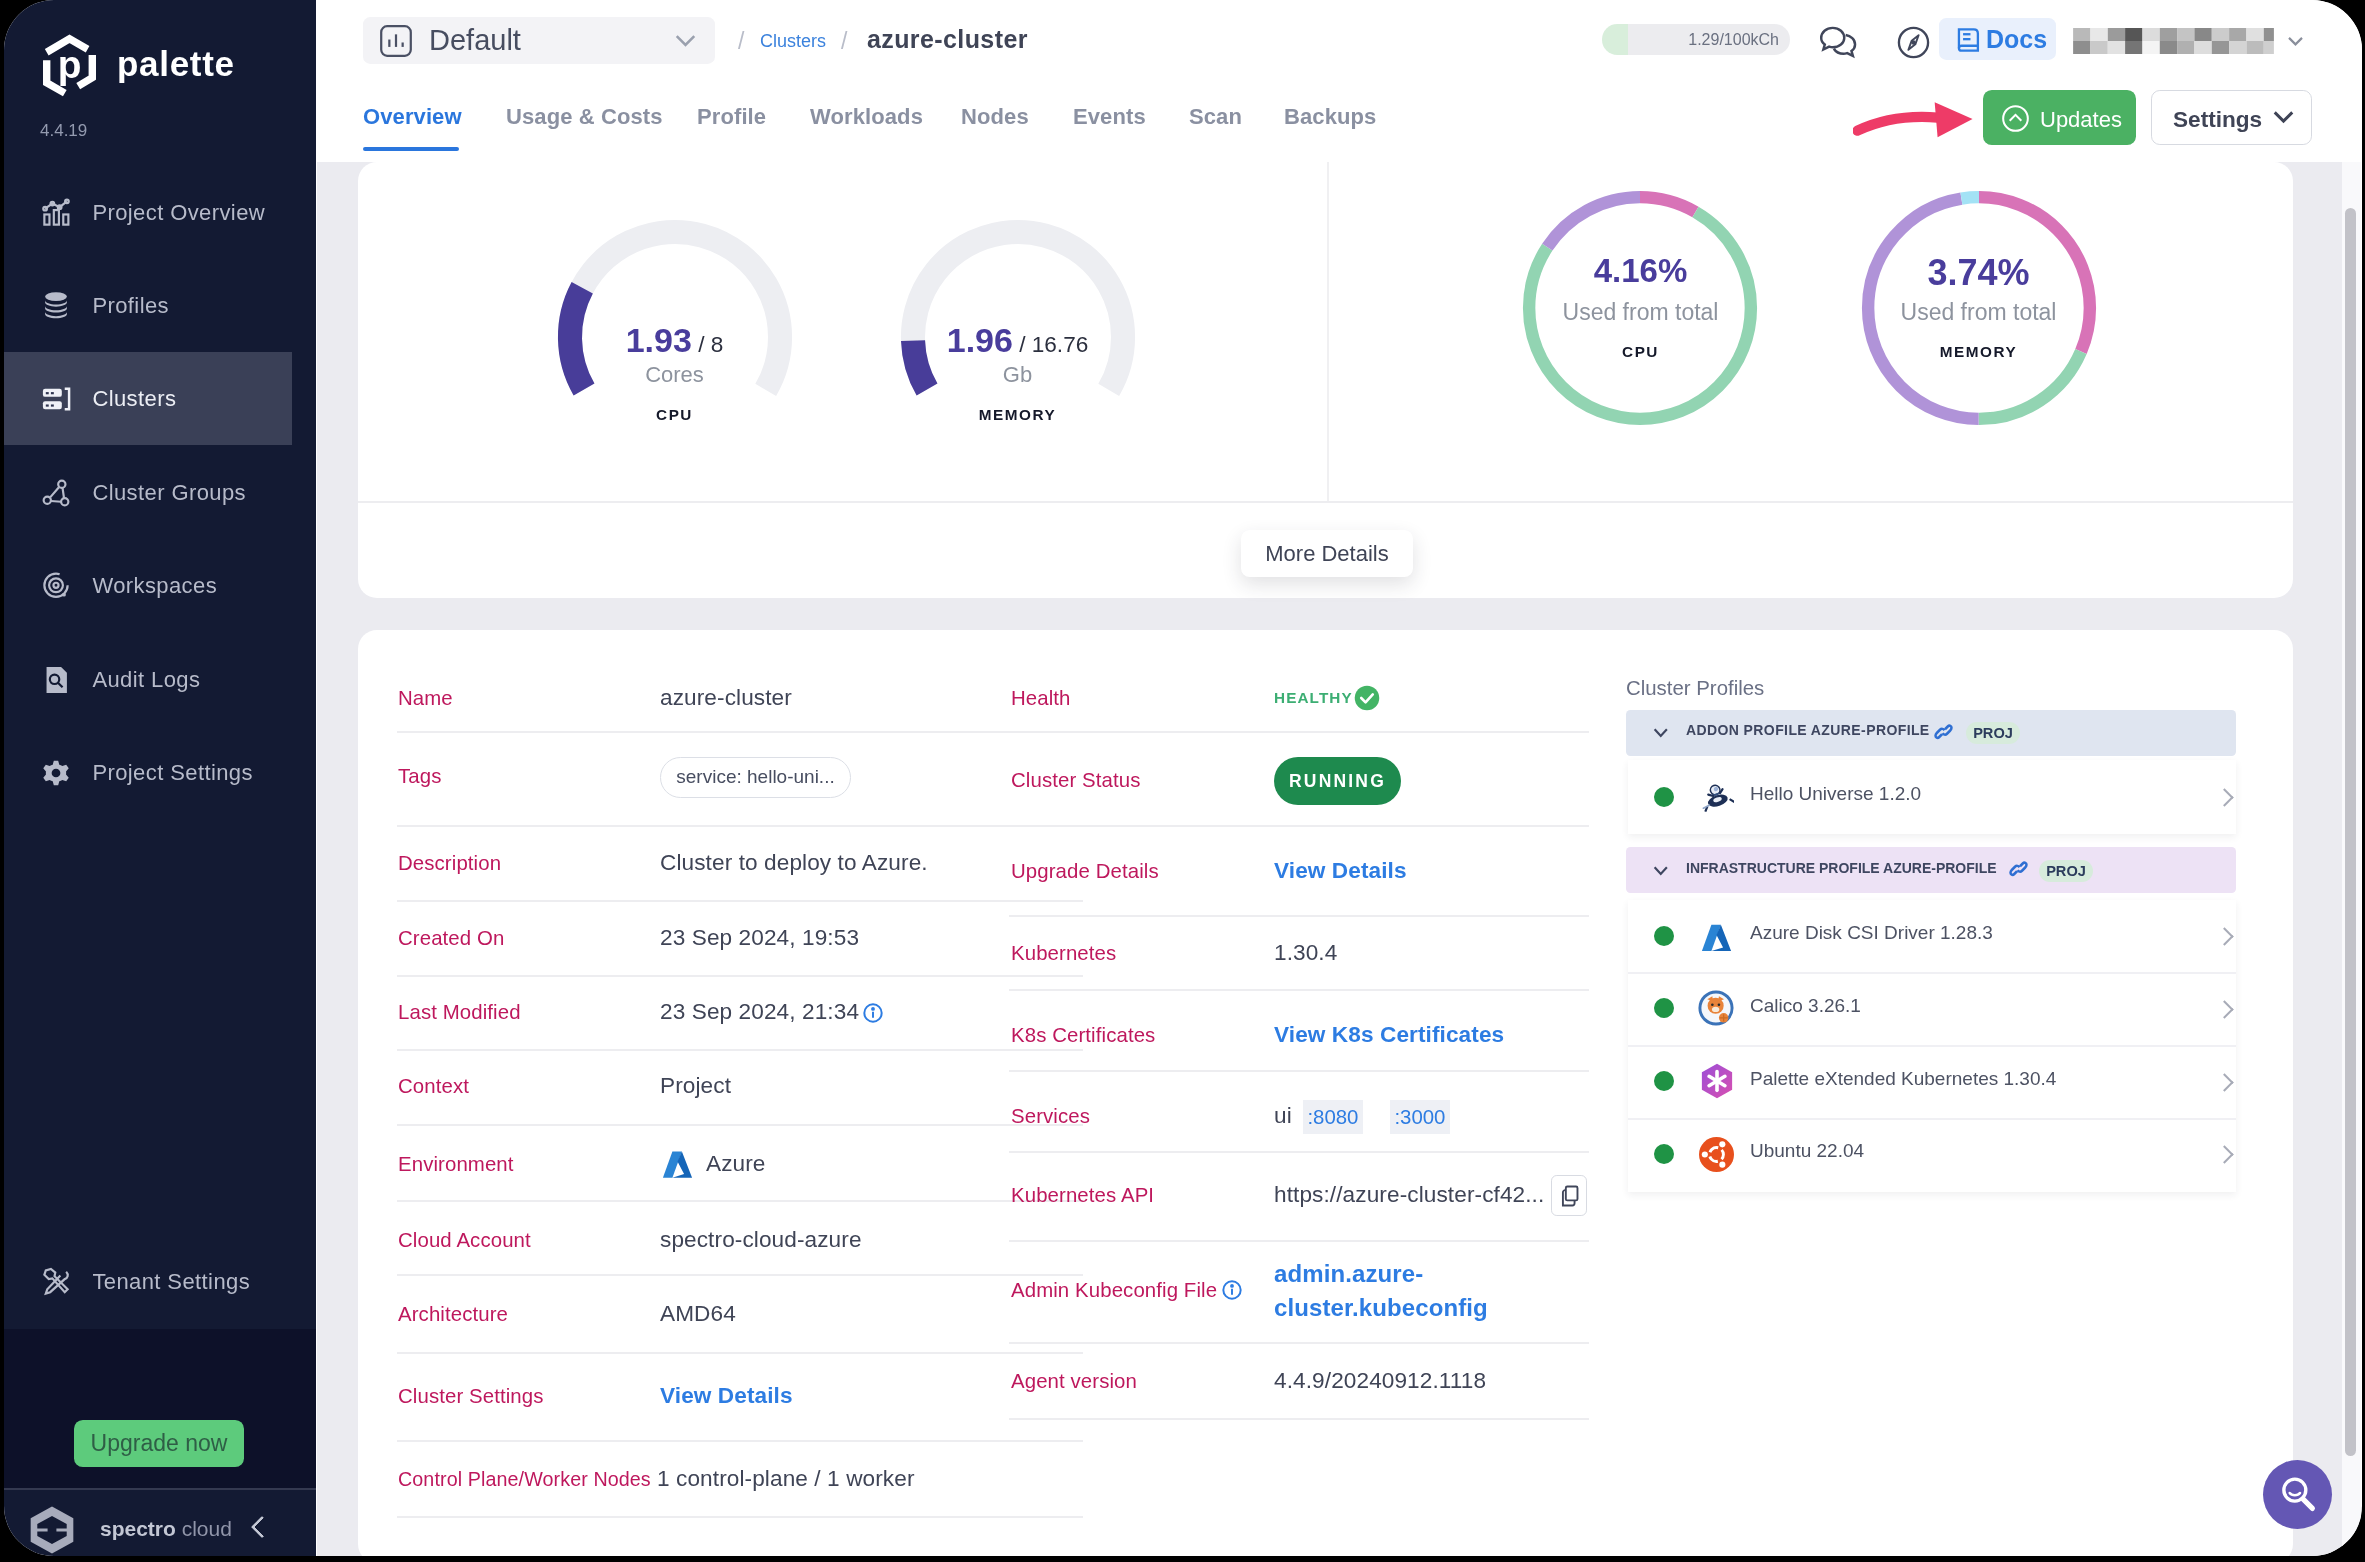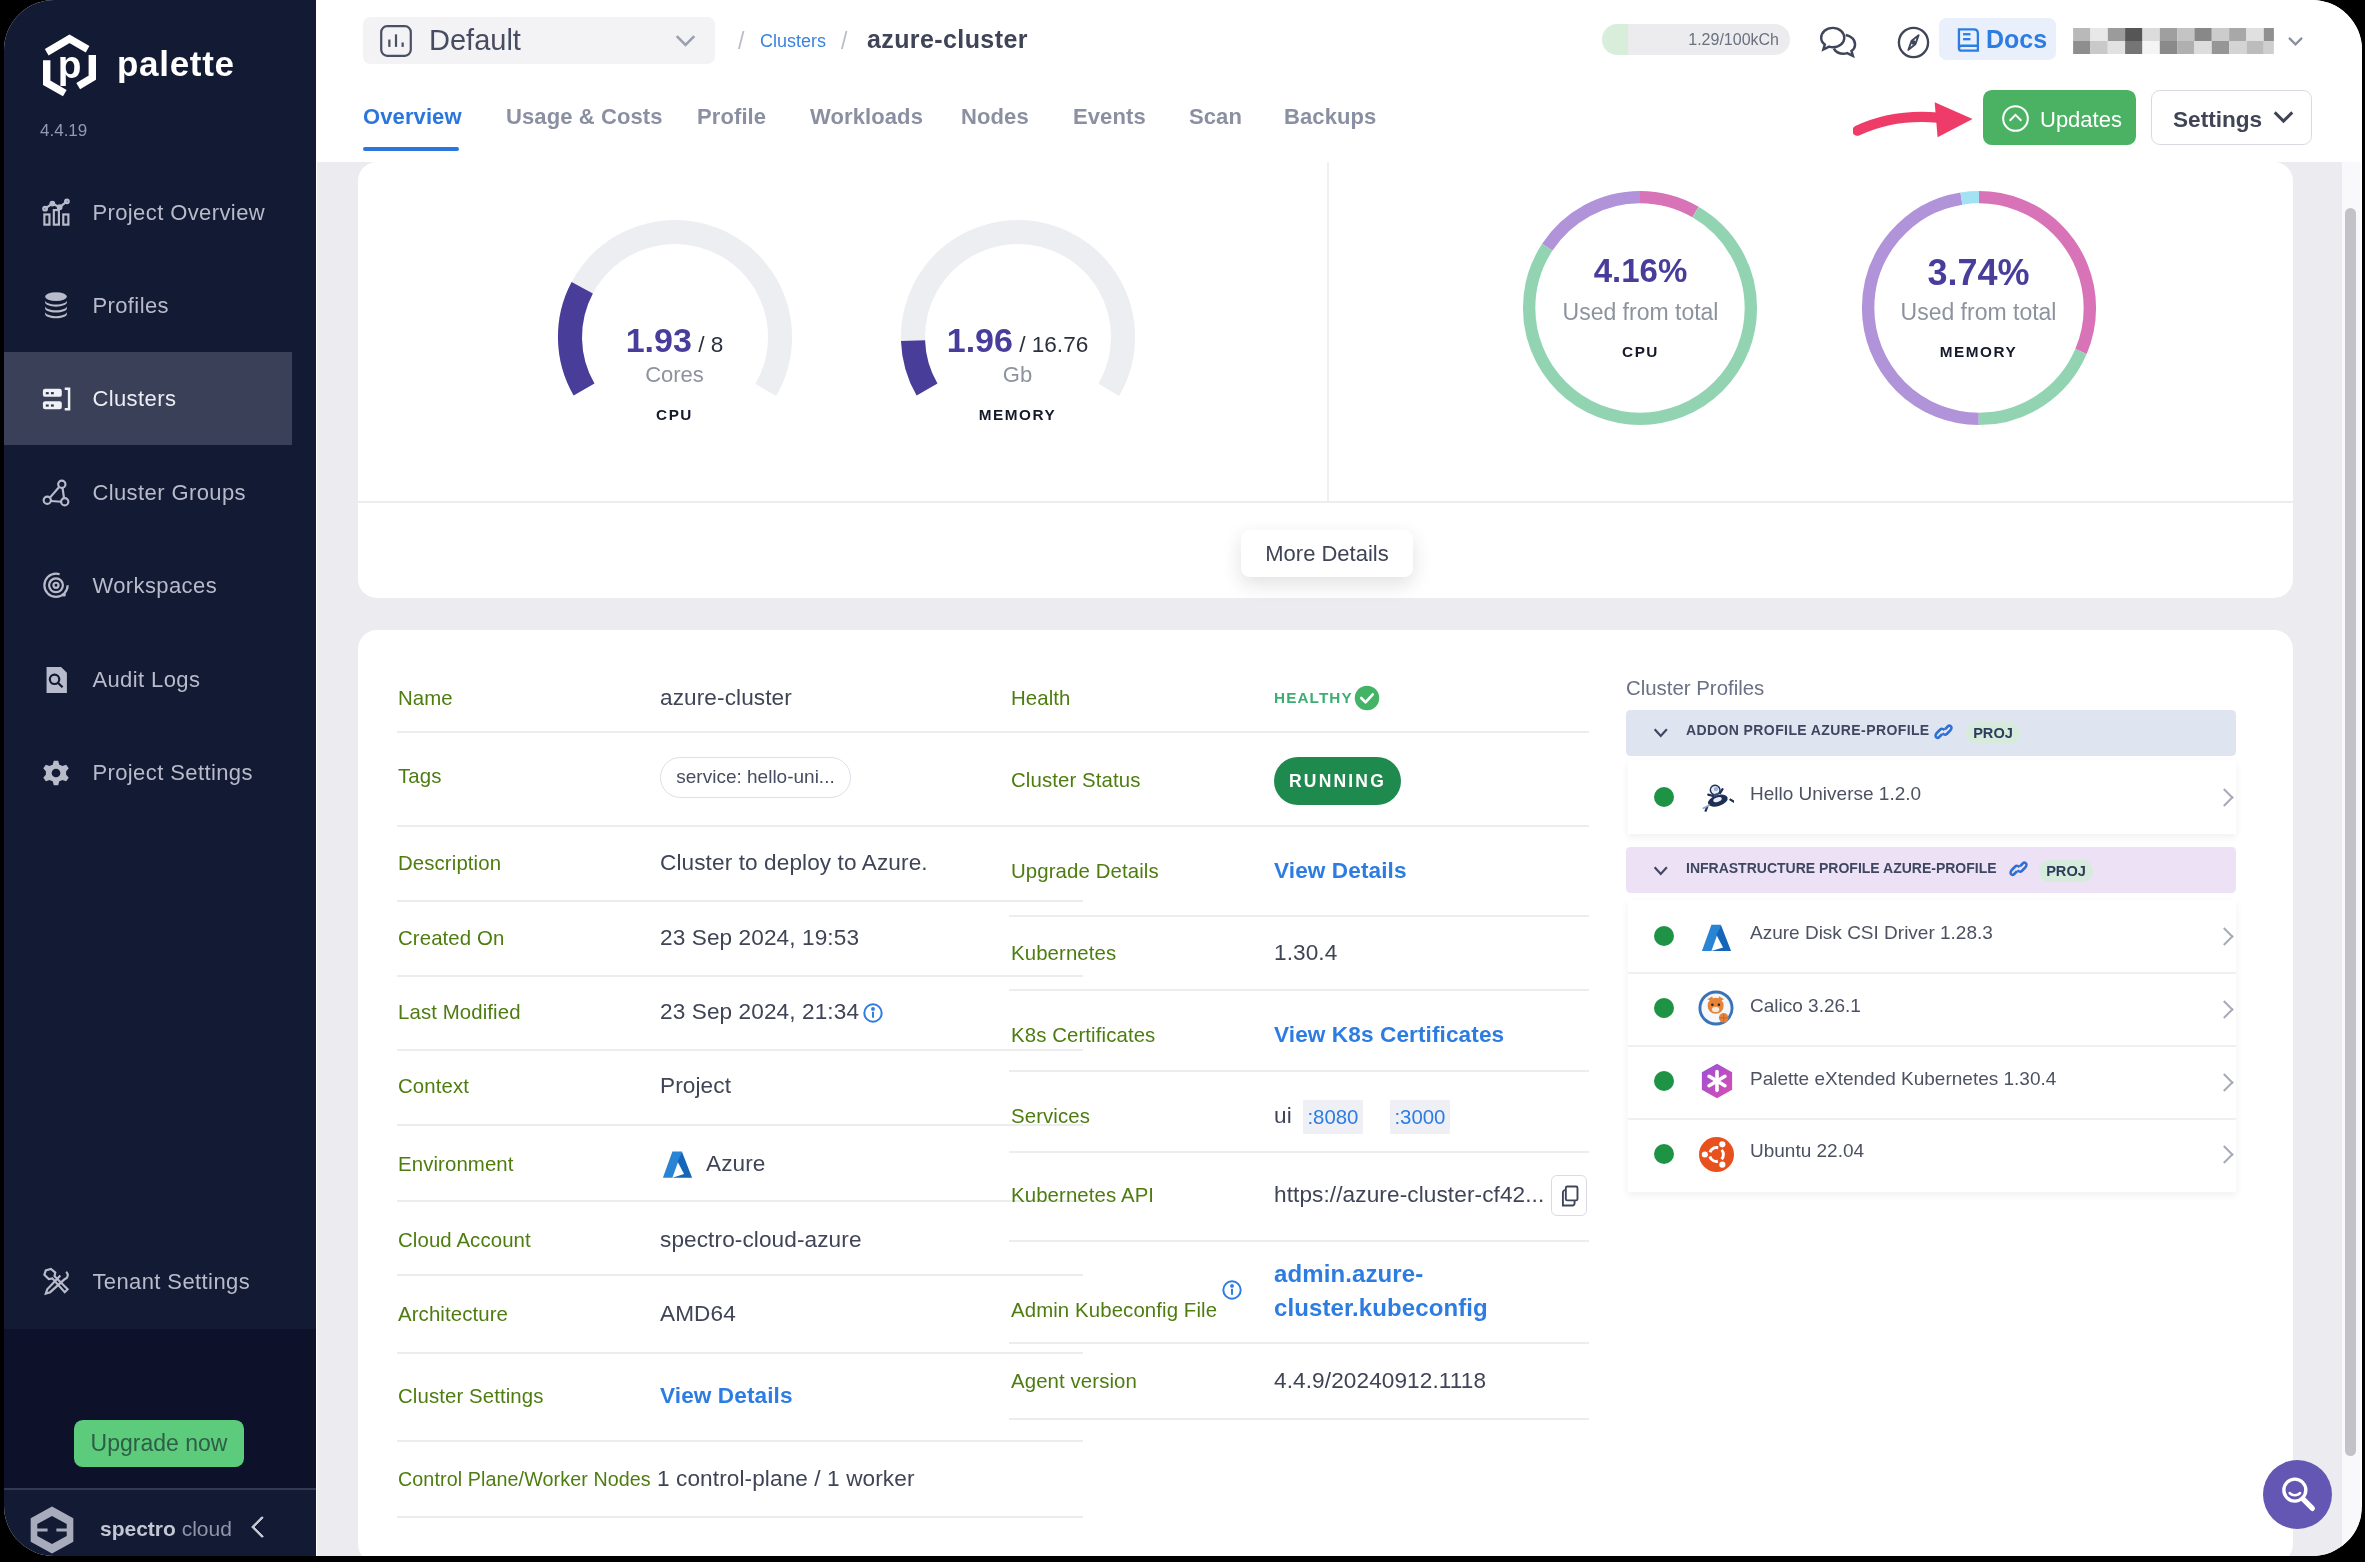--- a/index.html
+++ b/index.html
@@ -20,21 +20,21 @@
   .tab { position:absolute; top:104px; font-size:22px; font-weight:700; color:#8a90a1; letter-spacing:0.1px; }
   .tab.act { color:#2a76dd; }
   .content-bg { position:absolute; left:317px; top:162px; width:2026px; height:1394px; background:#ebebf0; }
   .scrolltrack { position:absolute; left:2342px; top:162px; width:19px; height:1394px; background:#f9f9fb; }
   .thumb { position:absolute; left:2345px; top:208px; width:11px; height:1248px; background:#c2c2c8; border-radius:5.8px; }
   .card { position:absolute; background:#fff; border-radius:19px; }
   .btn-green { position:absolute; background:#4bb163; border-radius:8.8px; color:#fff; }
   .btn-white { position:absolute; background:#fff; border:1.5px solid #d7dae1; border-radius:8.8px; color:#3f4456; }
   .sep { position:absolute; height:1.5px; background:#ededf0; }
   .vsep { position:absolute; width:1.5px; background:#ededf0; }
-  .lbl { position:absolute; font-size:20.4px; color:#4d7c0f; transform:translateY(-50%); letter-spacing:0.1px; }
+  .lbl { position:absolute; font-size:20.4px; color:#be185d; transform:translateY(-50%); letter-spacing:0.1px; }
   .val { position:absolute; font-size:22.6px; color:#3f4456; transform:translateY(-50%); letter-spacing:0.1px; }
   .link { color:#2d7ce2; }
   .g-num { font-weight:700; color:#493d9c; }
   .chev-r { width:13px; height:13px; border-right:2.9px solid #a7abb7; border-top:2.9px solid #a7abb7; transform:rotate(45deg); }
 </style>
 </head>
 <body>
 <div class="window">
     <div class="page">
 
@@ -376,21 +376,21 @@
 
   <div class="lbl" style="left:1011px; top:1195px;">Kubernetes API</div>
   <div class="val" style="left:1274px; top:1195px;">https://azure-cluster-cf42...</div>
   <div class="abs" style="left:1551px; top:1175px; width:36px; height:41px; border:1.5px solid #d8dbe2; border-radius:5.8px;"></div>
   <svg class="abs" style="left:1560px; top:1185px;" width="20.4" height="22" viewBox="0 0 28 30" fill="none" stroke="#40465a" stroke-width="2.6">
     <rect x="8" y="2" width="16" height="19" rx="2"></rect>
     <path d="M20 21 L20 24 C20 26 18.5 27 17 27 L4 27 L4 9 C4 7.5 5.5 6 7 6 L8 6" transform="translate(0,1)"></path>
   </svg>
   <div class="sep" style="left:1009px; top:1240px; width:580px;"></div>
 
-  <div class="lbl" style="left:1011px; top:1290px;margin-top:20px;">Admin Kubeconfig File</div>
+  <div class="lbl" style="left:1011px; top:1290px;">Admin Kubeconfig File</div>
   <svg class="abs" style="left:1221px; top:1279px;" width="22" height="22" viewBox="0 0 38 38" fill="none" stroke="#2d7ce2" stroke-width="3.4">
     <circle cx="19" cy="19" r="15"></circle>
         <line x1="19" y1="17" x2="19" y2="27"></line>
         <circle cx="19" cy="12" r="1.6" fill="#2d7ce2"></circle>
   </svg>
   <div class="val link" style="left:1274px; top:1274px; font-weight:600; font-size:24px;">admin.azure-</div>
   <div class="val link" style="left:1274px; top:1308px; font-weight:600; font-size:24px;">cluster.kubeconfig</div>
   <div class="sep" style="left:1009px; top:1342px; width:580px;"></div>
 
   <div class="lbl" style="left:1011px; top:1381px;">Agent version</div>

